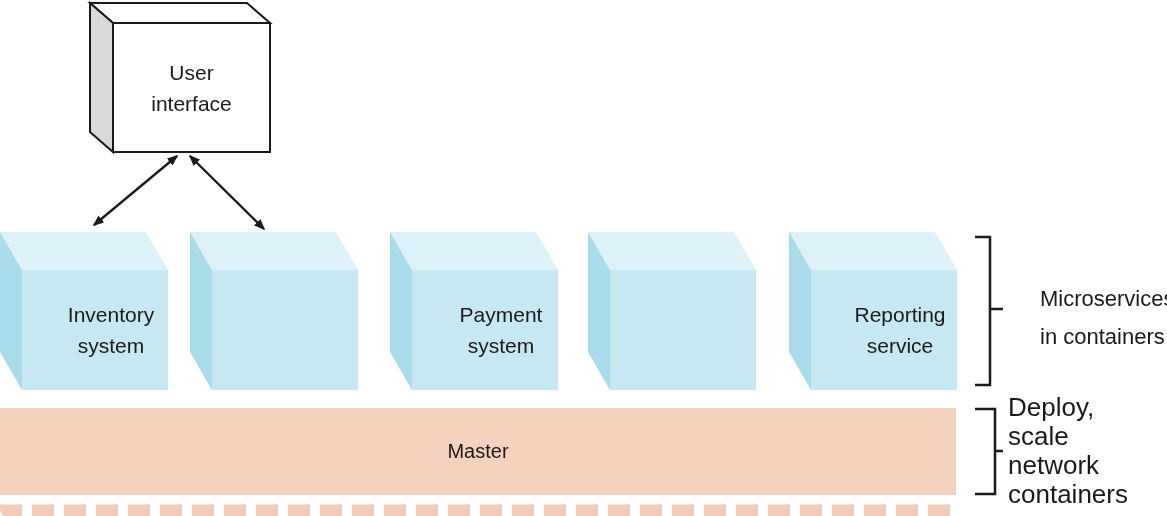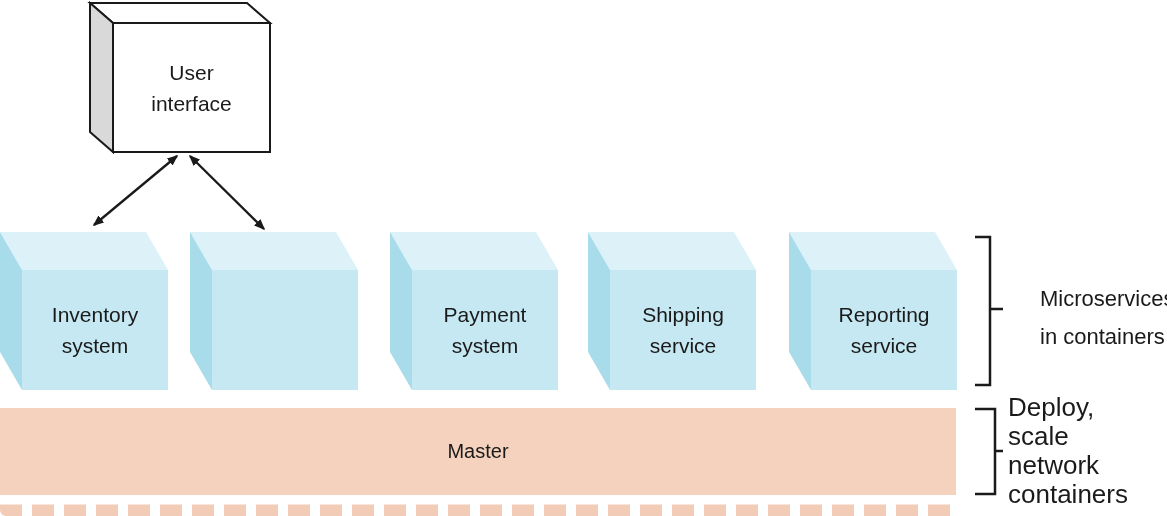--- a/index.html
+++ b/index.html
@@ -31,21 +31,21 @@
     pointer-events: none;
   }
   .lbl span { display: block; }
   .ui-lbl {
     left: 113px; top: 23px; width: 157px; height: 129px;
     font-size: 21px; line-height: 31px;
   }
   .ui-lbl span { max-width: 118px; }
   .svc-lbl {
     top: 270px; width: 146px; height: 120px;
-    font-size: 21px; line-height: 31px;
+    font-size: 21px; line-height: 31px; padding-left: 16px;
   }
   .svc-lbl span { max-width: 112px; }
   .svc-0 { left:  22px; }
   .svc-1 { left: 212px; }
   .svc-2 { left: 412px; }
   .svc-3 { left: 610px; }
   .svc-4 { left: 811px; }
   .master-lbl {
     left: 0px; top: 408px; width: 956px; height: 87px;
     font-size: 20px;
@@ -125,23 +125,20 @@
   <div class="lbl ui-lbl">
     <span>User interface</span>
   </div>
 
   <div class="lbl svc-lbl svc-0">
     <span>Inventory system</span>
   </div>
   <div class="lbl svc-lbl svc-2">
     <span>Payment system</span>
   </div>
-  <div class="lbl svc-lbl svc-3">
-    <span>Shipping service</span>
-  </div>
   <div class="lbl svc-lbl svc-4">
     <span>Reporting service</span>
   </div>
 
   <div class="lbl master-lbl">
     <span>Master</span>
   </div>
 
   <div class="lbl anno anno-1">
     <span>Microservices in containers</span>

